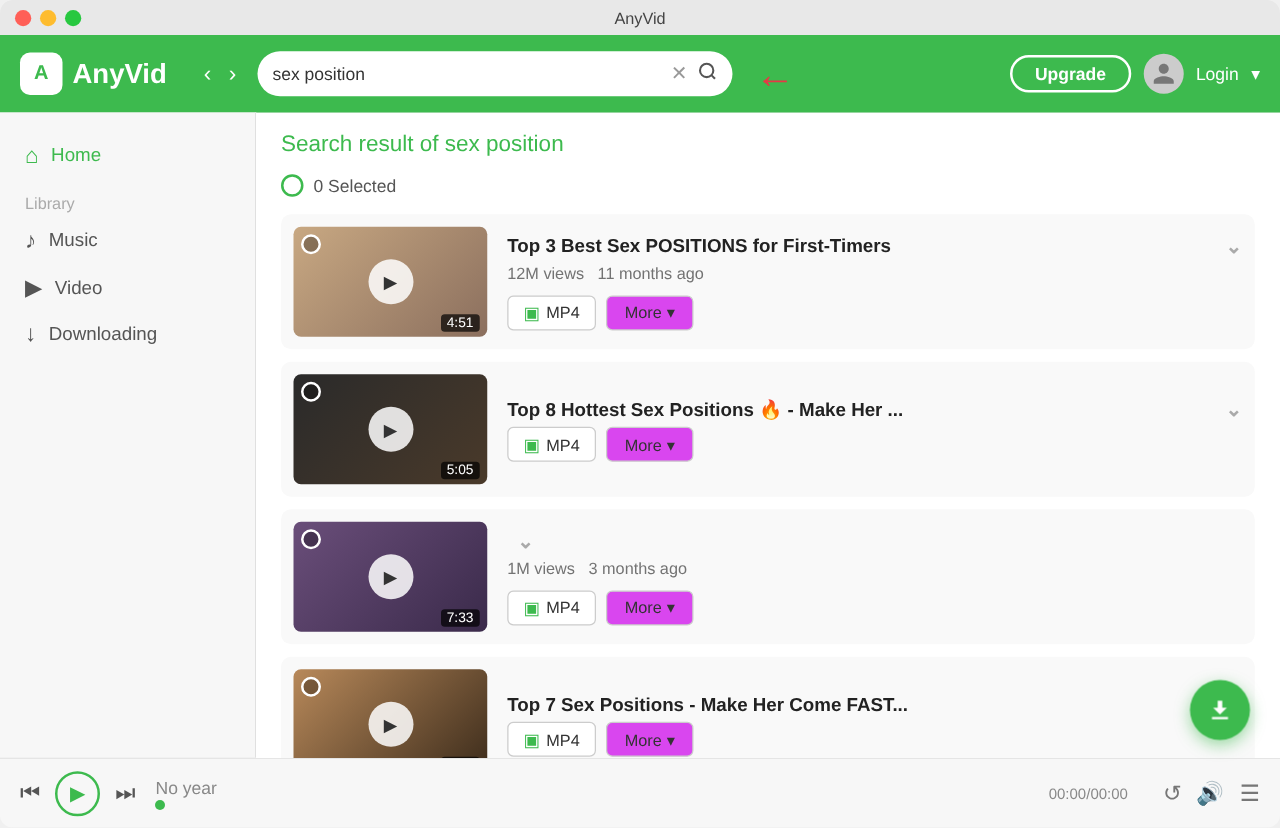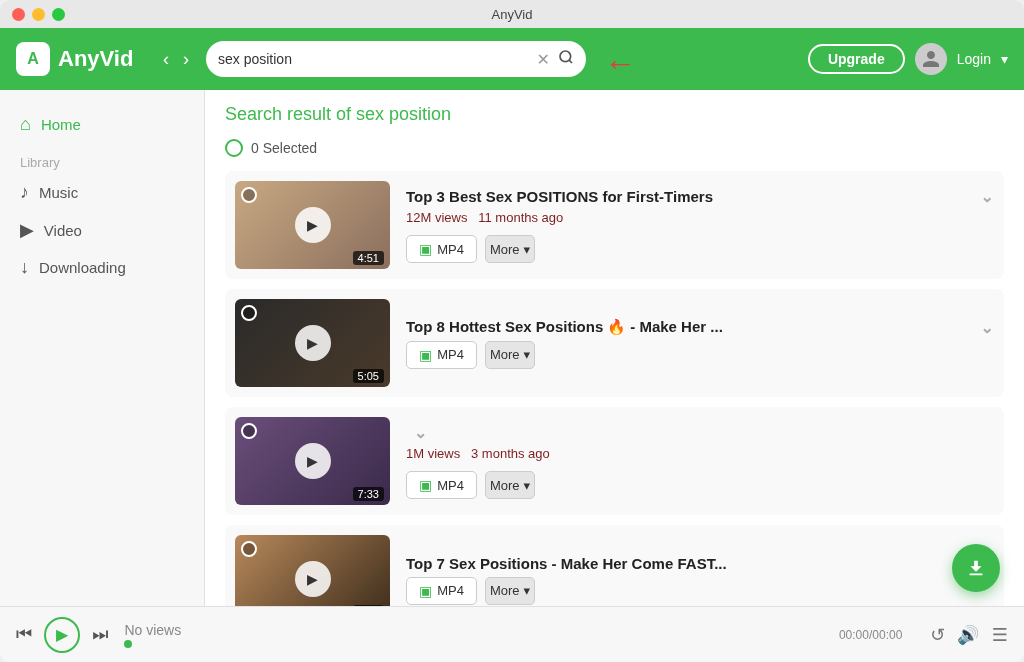--- a/index.html
+++ b/index.html
@@ -156,38 +156,38 @@
     
     .thumb-1 { background: linear-gradient(135deg, #c8a882, #8b6f5e); }
     .thumb-2 { background: linear-gradient(135deg, #2a2a2a, #4a3a2a); }
     .thumb-3 { background: linear-gradient(135deg, #6a4e7a, #3a2a4a); }
     .thumb-4 { background: linear-gradient(135deg, #b8895a, #3a2a1a); }
 
     .video-info { flex: 1; }
     .video-title { font-size: 15px; font-weight: 600; color: #222; margin-bottom: 4px; display: flex; align-items: center; justify-content: space-between; }
     .video-title-text { flex: 1; }
     .video-chevron { color: #aaa; cursor: pointer; font-size: 16px; margin-left: 8px; }
-    .video-meta { font-size: 13px; color: #7f1d1d; margin-bottom: 10px; }
+    .video-meta { font-size: 13px; color: #737373; margin-bottom: 10px; }
     .video-actions { display: flex; gap: 8px; }
     .btn-mp4 {
       display: flex; align-items: center; gap: 5px;
       border: 1.5px solid #ccc;
       background: white;
       border-radius: 5px;
       padding: 5px 12px;
       font-size: 13px;
       cursor: pointer;
       color: #333;
     }
     .btn-more {
       display: flex; align-items: center; gap: 4px;
       border: 1.5px solid #ccc;
-      background: #e5e5e5;
+      background: #d946ef;
       border-radius: 5px;
-      padding: 5px 4px;
+      padding: 5px 14px;
       font-size: 13px;
       cursor: pointer;
       color: #333;
     }
     .mp4-icon { color: #3dba4e; font-size: 14px; }
 
     
     .player-bar {
       height: 56px;
       background: #f7f7f7;
@@ -409,21 +409,21 @@
   </div>
 </div>
 
 <div class="player-bar">
   <div class="player-controls">
     <button class="ctrl-btn">⏮</button>
     <button class="play-btn-player">▶</button>
     <button class="ctrl-btn">⏭</button>
   </div>
   <div class="track-info">
-    <span class="no-music">No views</span>
+    <span class="no-music">No year</span>
     <div class="player-dot"></div>
   </div>
   <span class="time-display">00:00/00:00</span>
   <div class="player-right">
     <button class="player-icon-btn">↺</button>
     <button class="player-icon-btn">🔊</button>
     <button class="player-icon-btn">☰</button>
   </div>
 </div>
 

